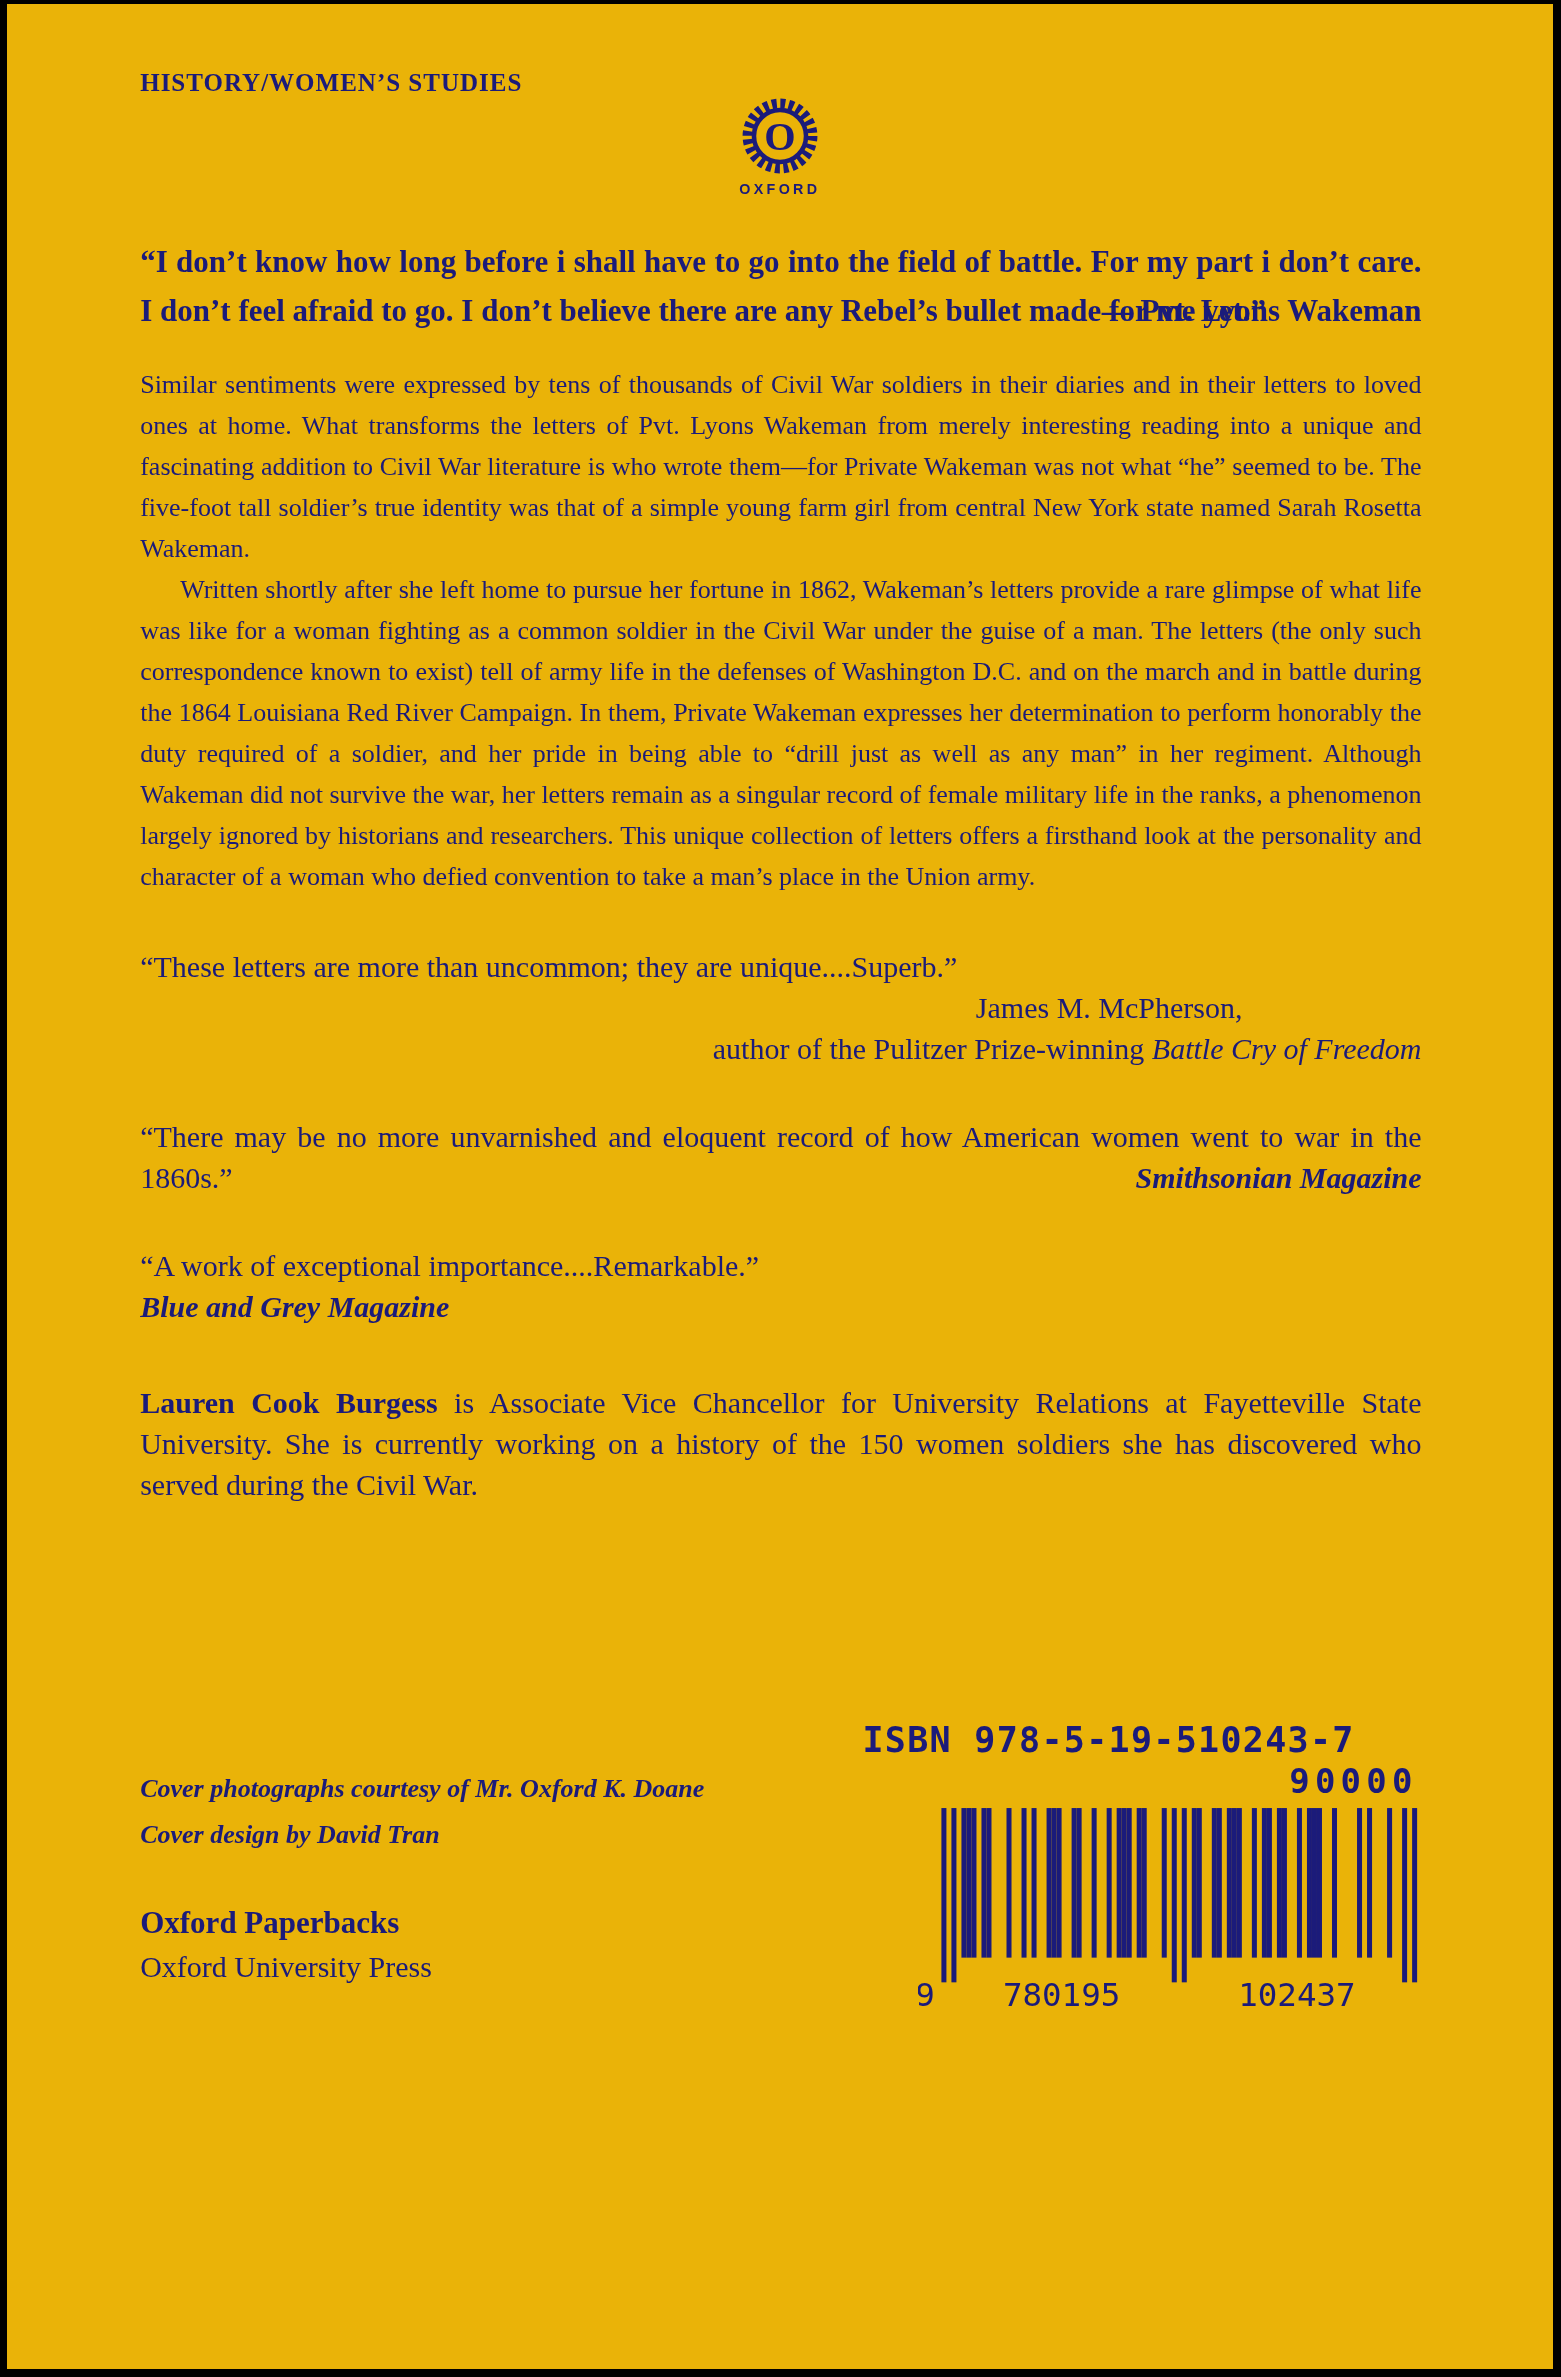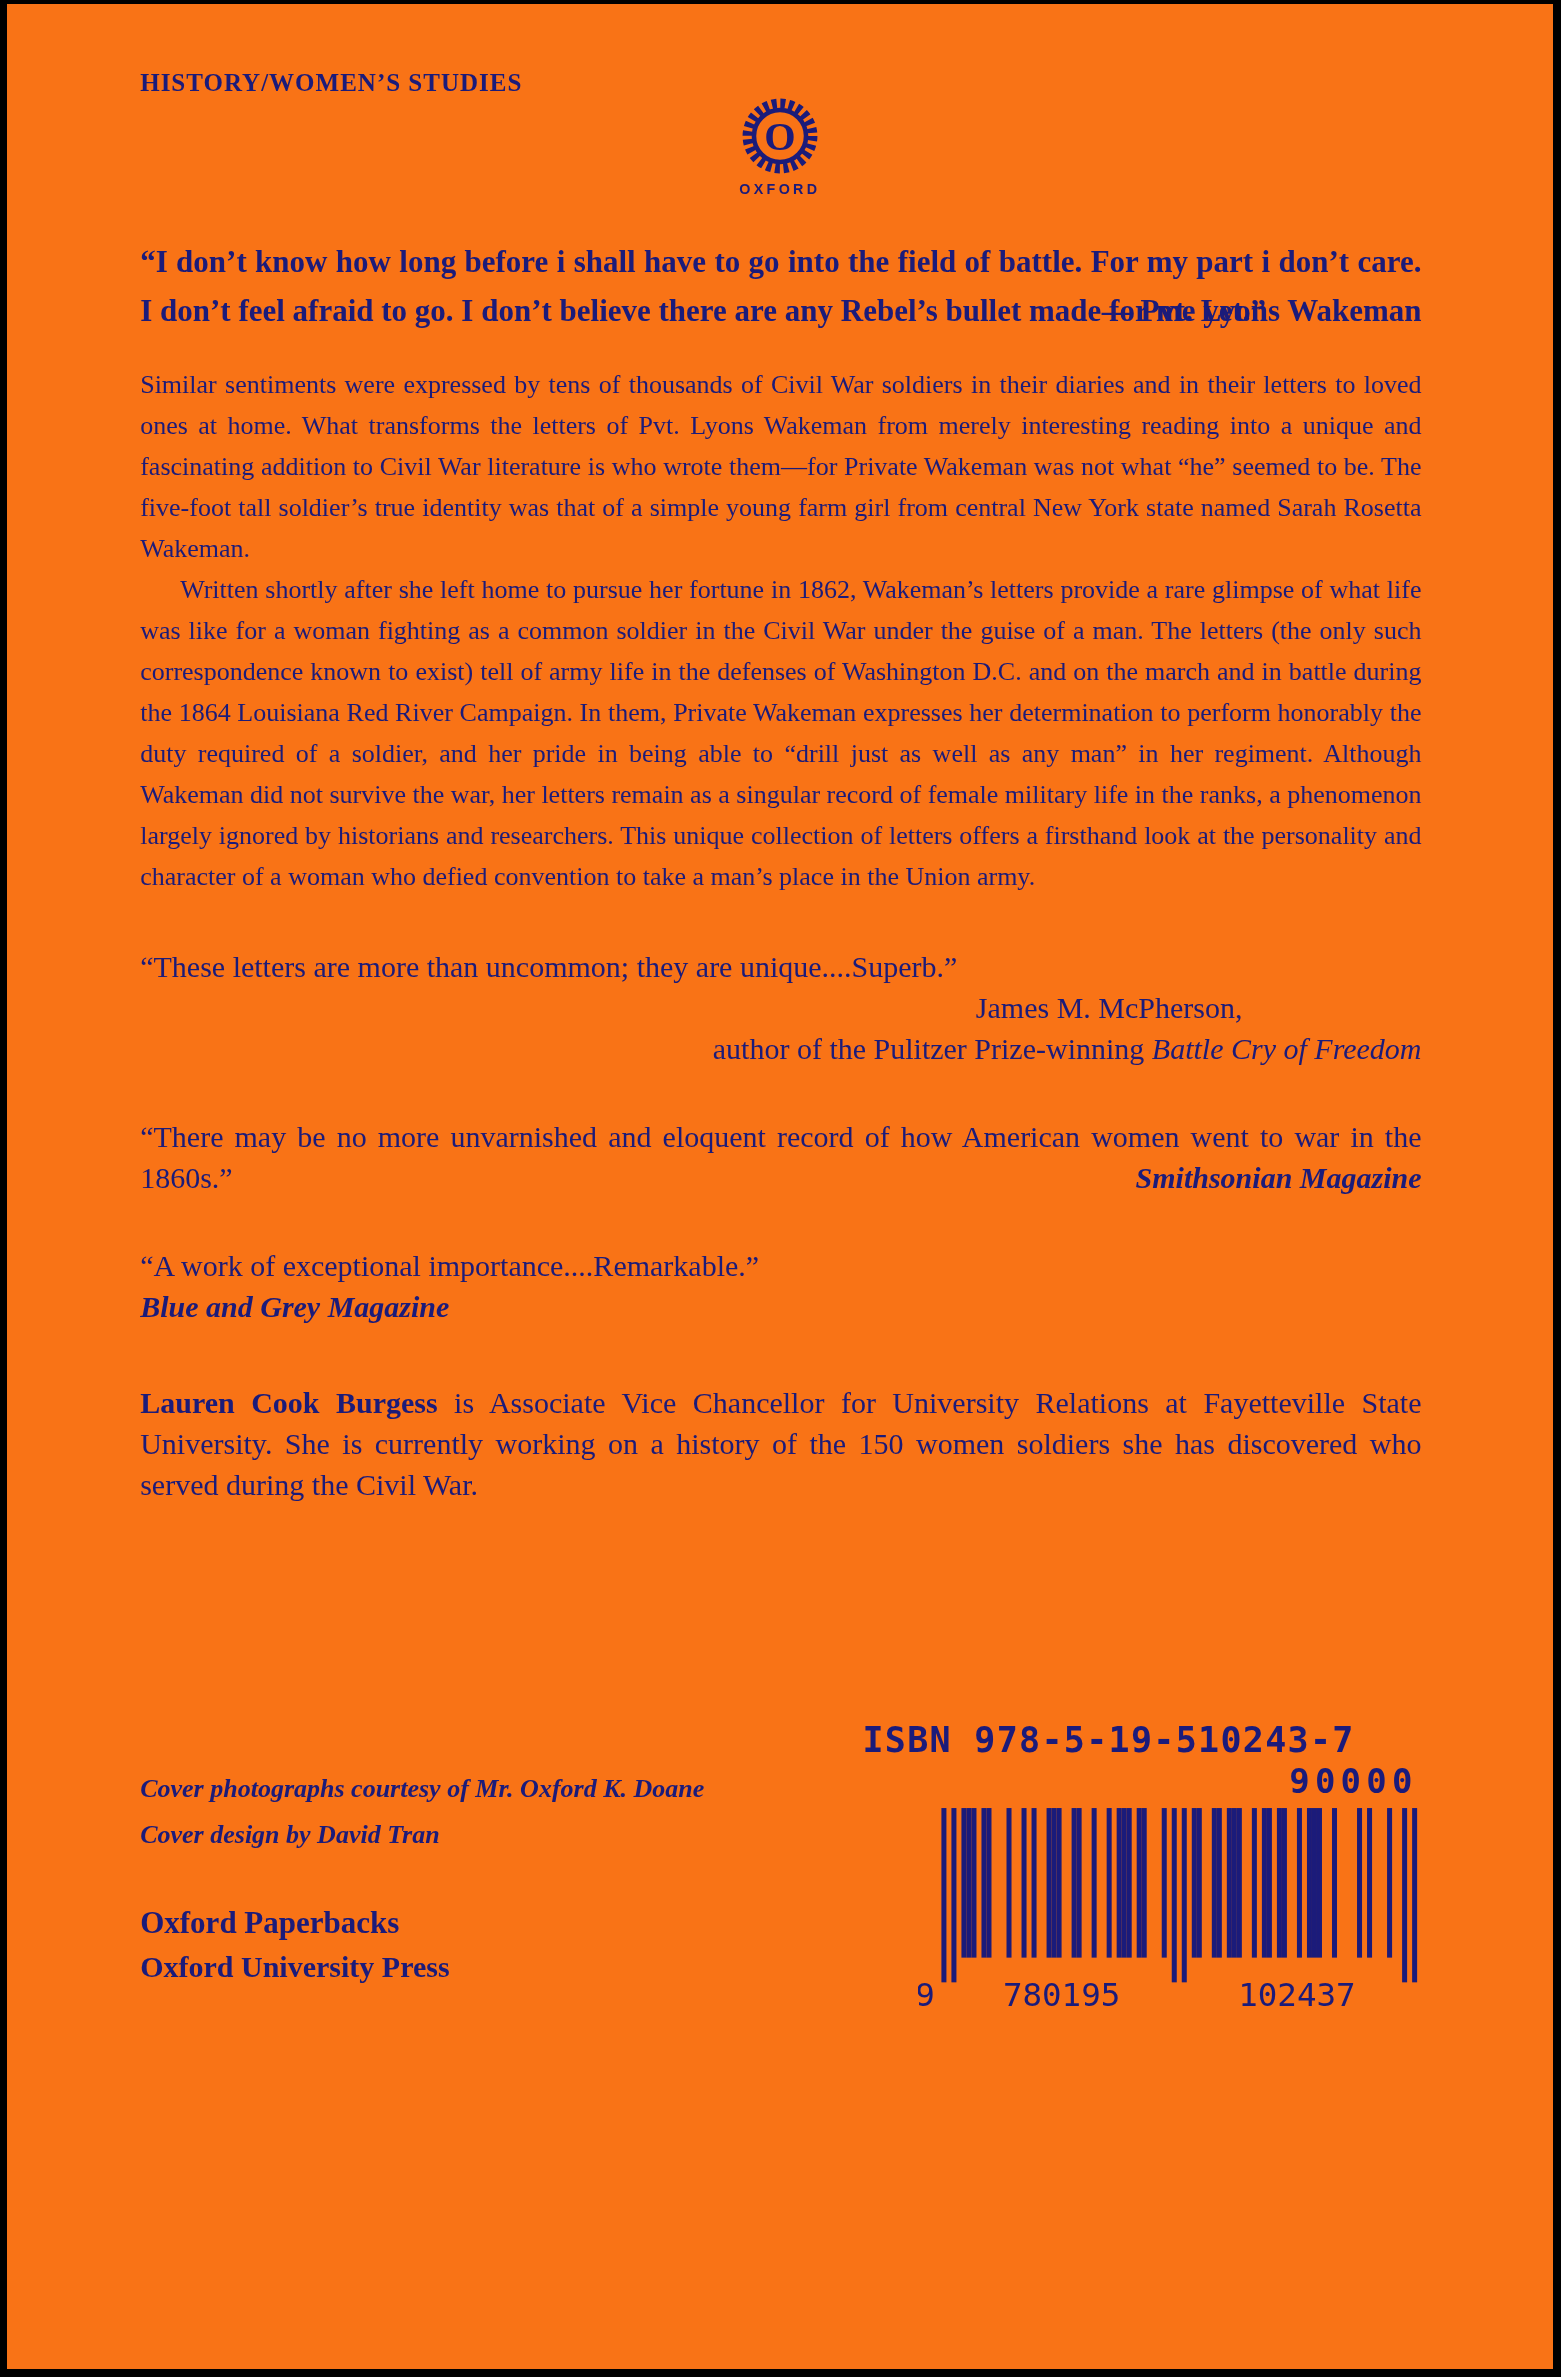--- a/index.html
+++ b/index.html
@@ -5,21 +5,21 @@
   html,body{margin:0;padding:0;}
   body{
     width:1561px;height:2377px;
     background:#000;
     position:relative;
     font-family:"Liberation Serif","DejaVu Serif",serif;
   }
   .page{
     position:absolute;
     top:3.9px;left:7.2px;right:8.5px;bottom:8.5px;
-    background:#f97316;
+    background:#eab308;
     color:#1b1b7a;
     padding:65px 131px 0 133px;
     box-sizing:border-box;
     overflow:hidden;
   }
   .category{
     font-size:25px;
     font-weight:bold;
     letter-spacing:1px;
   }
@@ -103,21 +103,20 @@
   }
   .imprint{margin-top:42px;}
   .imprint-name{
     font-size:31px;
     font-weight:bold;
     line-height:46px;
   }
   .publisher-name{
     font-size:30px;
     line-height:42px;
-    font-weight:bold;
   }
   .right-col{
     width:559px;
     flex:0 0 auto;
   }
   .isbn-label{
     font-family:"DejaVu Sans Mono","Liberation Mono",monospace;
     font-size:35px;
     font-weight:bold;
     letter-spacing:1.3px;

